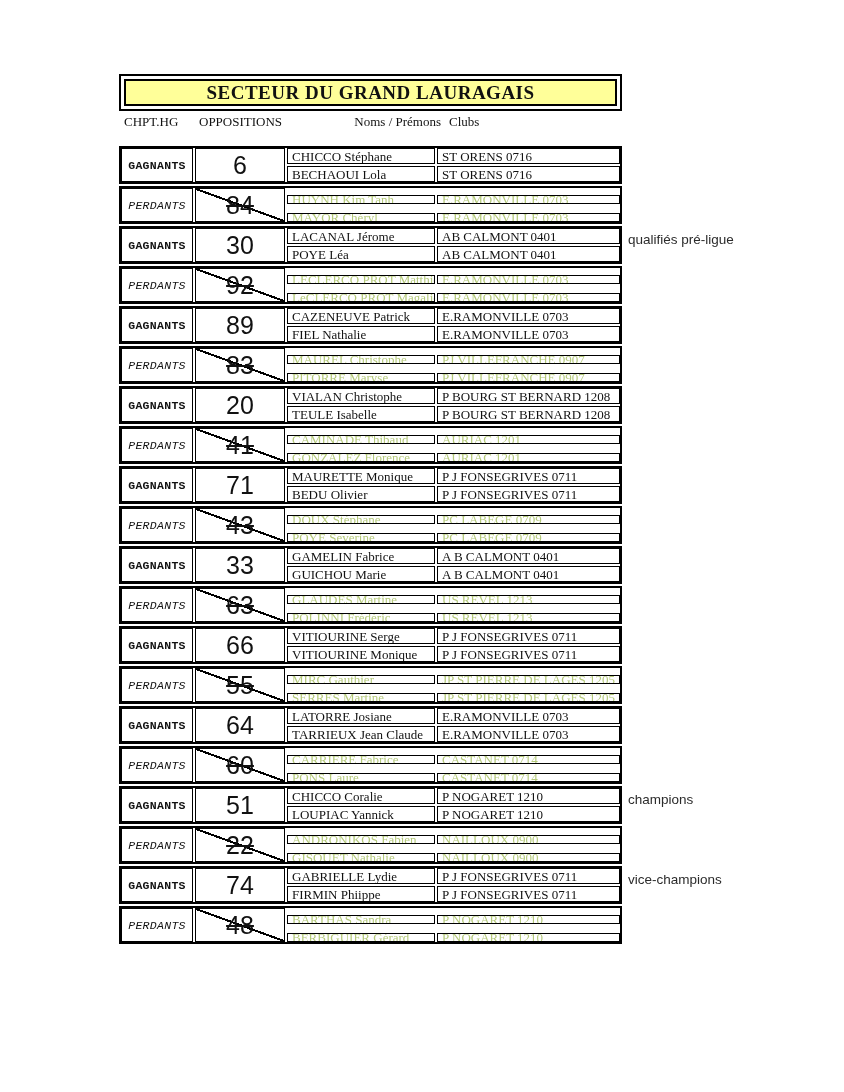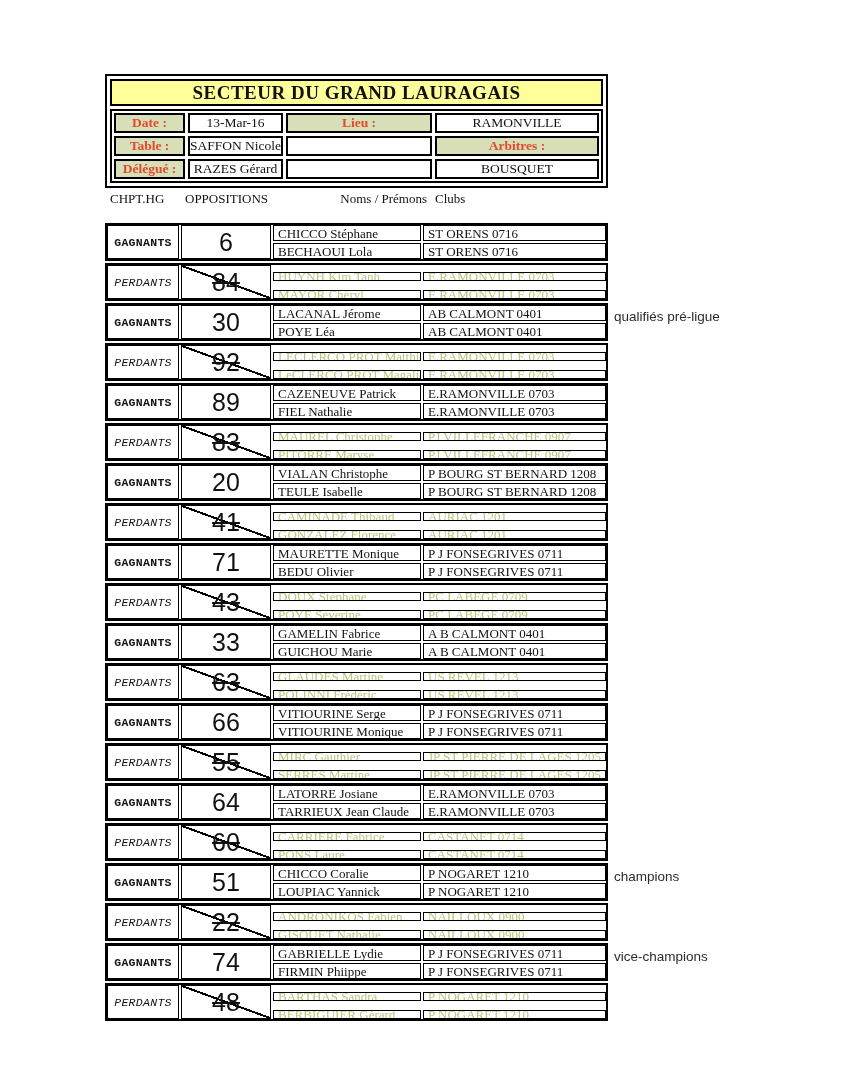--- a/index.html
+++ b/index.html
@@ -3,21 +3,21 @@
 <meta charset="utf-8">
 <style>
   * { box-sizing: border-box; margin: 0; padding: 0; }
   html, body { width: 844px; height: 1092px; }
   body {
     background: #ffffff;
     position: relative;
     font-family: "Liberation Serif", serif;
     color: #111;
   }
-  .doc { position: absolute; left: 105px; top: 74px; width: 503px; }
+  .doc { position: absolute; left: 119px; top: 74px; width: 503px; }
 
   
   .header-wrap { border: 2px solid #000; padding: 3px; background: #fff; }
   .title-box {
     border: 2px solid #000;
     background: var(--title-bg, #ffff99);
     text-align: center;
     font-weight: bold;
     font-size: 19px;
     line-height: 23px;
@@ -108,36 +108,20 @@
   }
 </style>
 </head>
 <body>
 
 <div class="doc">
 
   <div class="header-wrap">
     <div class="title-box">SECTEUR DU GRAND LAURAGAIS</div>
 
-    <div class="info-grid">
-      <div class="icell glabel">Date :</div>
-      <div class="icell">13-Mar-16</div>
-      <div class="icell glabel">Lieu :</div>
-      <div class="icell">RAMONVILLE</div>
-
-      <div class="icell glabel">Table :</div>
-      <div class="icell">SAFFON Nicole</div>
-      <div class="icell"></div>
-      <div class="icell glabel">Arbitres :</div>
-
-      <div class="icell glabel">Délégué :</div>
-      <div class="icell">RAZES Gérard</div>
-      <div class="icell"></div>
-      <div class="icell">BOUSQUET</div>
-    </div>
   </div>
 
   <div class="col-headers">
     <span class="ch1">CHPT.HG</span>
     <span class="ch2">OPPOSITIONS</span>
     <span class="ch3">Noms / Prémons</span>
     <span class="ch4">Clubs</span>
   </div>
 
   <div class="main-table" id="blocks">

